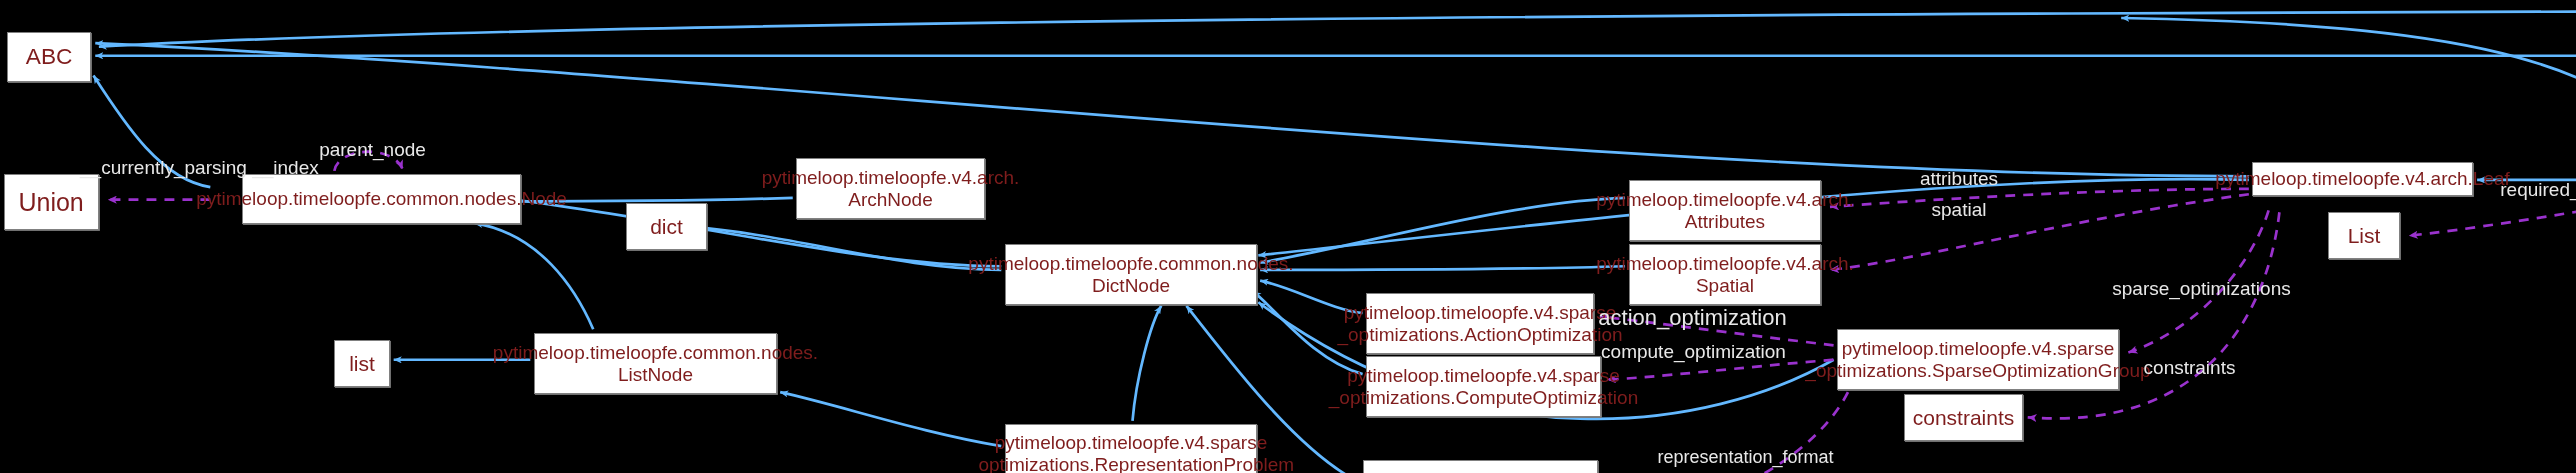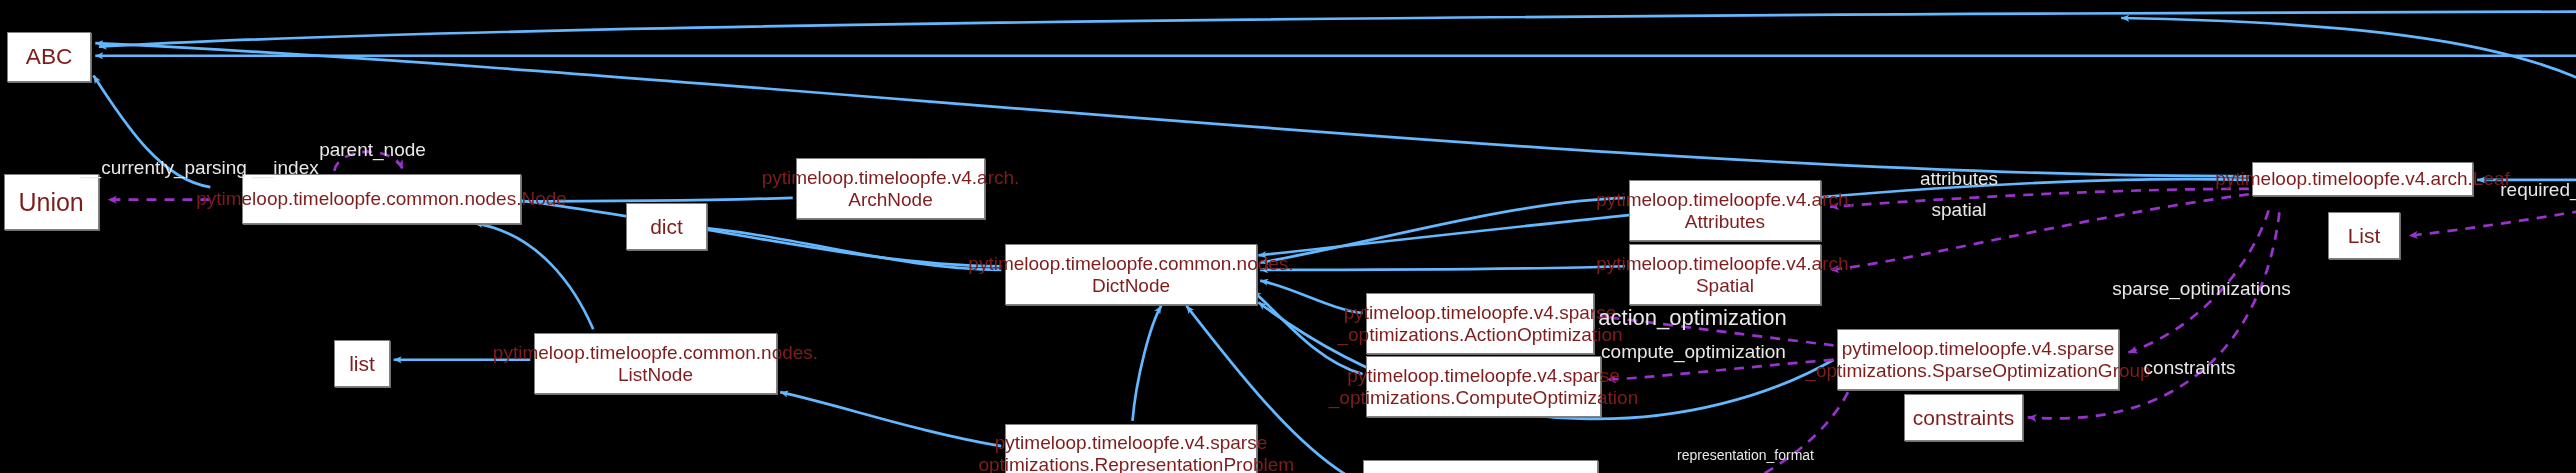--- a/index.html
+++ b/index.html
@@ -138,16 +138,16 @@
       <div class="elabel" style="left: 304px; top: 140px; width: 137px; font-size: 19px;">parent_node</div>
       <div class="elabel" style="left: 72px; top: 158px; width: 140px; font-size: 19px; margin-left: 8px;">__currently_parsing
 __index</div>
       <div class="elabel" style="left: 1905px; top: 169px; width: 108px; font-size: 19px;">attributes</div>
       <div class="elabel" style="left: 1916px; top: 200px; width: 86px; font-size: 19px;">spatial</div>
       <div class="elabel" style="left: 2488px; top: 180px; width: 165px; font-size: 19px;">required_actions</div>
       <div class="elabel" style="left: 2101px; top: 279px; width: 201px; font-size: 19px;">sparse_optimizations</div>
       <div class="elabel" style="left: 1598px; top: 306px; width: 189px; font-size: 22px;">action_optimization</div>
       <div class="elabel" style="left: 1593px; top: 342px; width: 201px; font-size: 19px; text-align: center;">compute_optimization</div>
       <div class="elabel" style="left: 2132px; top: 358px; width: 115px; font-size: 19px;">constraints</div>
-      <div class="elabel" style="left: 1641px; top: 448px; width: 209px; font-size: 14px;">representation_format</div>
+      <div class="elabel" style="left: 1641px; top: 448px; width: 209px; font-size: 18px;">representation_format</div>
     </div>
 </div>
 
 
 </body></html>

